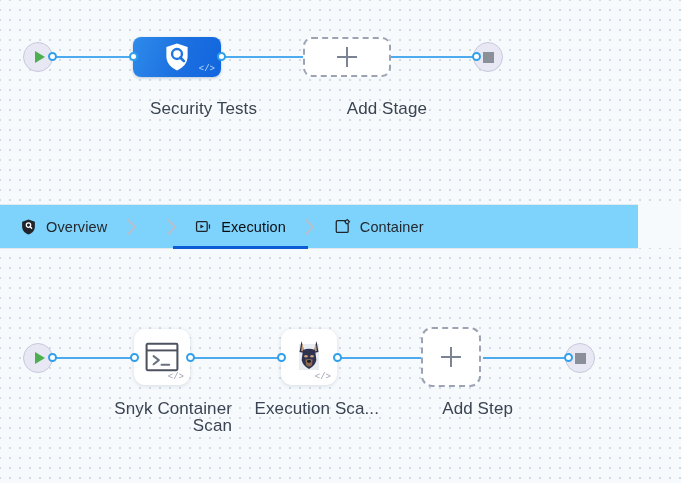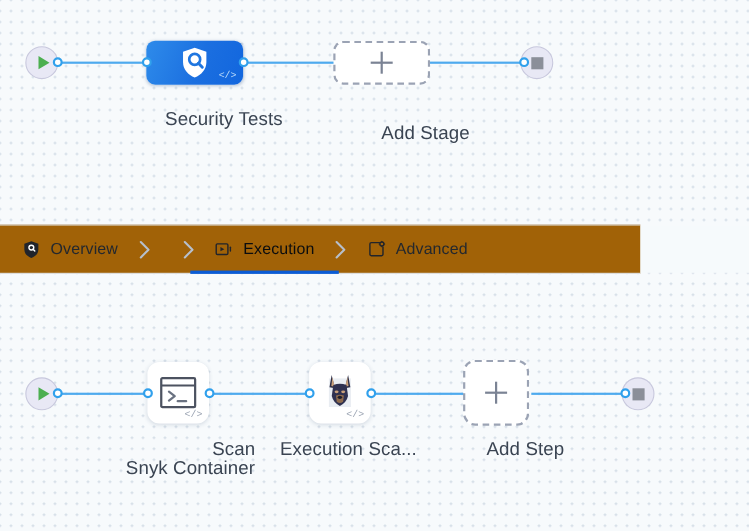--- a/index.html
+++ b/index.html
@@ -31,23 +31,23 @@
     overflow: hidden;
   }
   .canvas.top    { top: 0;   height: 205px; }
   .canvas.bottom { top: 248px; height: 235px; }
 
   
   .tabstrip {
     position: absolute;
     top: 204px;
     left: 0;
-    width: 582px;
+    width: 638px;
     height: 45px;
-    background: #a16207;
+    background: #7dd3fc;
     border-top: 1px solid #e4e9f0;
     border-bottom: 1px solid #e4e9f0;
     display: flex;
     align-items: center;
     padding-left: 16px;
     z-index: 5;
   }
   .tab {
     display: flex;
     align-items: center;
@@ -228,21 +228,21 @@
         </svg>
         <span class="code-badge">&lt;/&gt;</span>
       </div>
       <div class="port" style="left:129px; top:52px;"></div>
       <div class="port" style="left:217px; top:52px;"></div>
       <div class="caption" style="left:97px; top:100px; width:160px;">Security Tests</div>
 
       <div class="add-node add-stage" style="left:303px; top:37px;">
         <span class="plus"></span>
       </div>
-      <div class="caption" style="left:267px; top:112px; width:160px;">Add Stage</div>
+      <div class="caption" style="left:267px; top:100px; width:160px;">Add Stage</div>
 
       <div class="port" style="left:472px; top:52px;"></div>
       <div class="terminal" style="left:473px; top:42px;">
         <div class="stop-sq"></div>
       </div>
 
     </div>
   </div>
 
   <div class="tabstrip">
@@ -285,21 +285,21 @@
       </svg>
     </span>
 
     <div class="tab">
       <svg class="tab-icon" viewBox="0 0 24 24">
         <path d="M15.4 3.6 H5.0 C4.0 3.6 3.2 4.4 3.2 5.4 V18.6
                  C3.2 19.6 4.0 20.4 5.0 20.4 H18.2 C19.2 20.4 20 19.6 20 18.6 V9.4" fill="none" stroke="#21242b" stroke-width="1.8" stroke-linecap="round"></path>
         <circle cx="18.6" cy="5.4" r="2.6" fill="none" stroke="#21242b" stroke-width="1.7"></circle>
         <path d="M18.6 1.9 V2.9 M18.6 7.9 V8.9 M15.1 5.4 H16.1 M21.1 5.4 H22.1" stroke="#21242b" stroke-width="1.5" stroke-linecap="round"></path>
       </svg>
-      <span class="tab-label">Advanced</span>
+      <span class="tab-label">Container</span>
     </div>
 
   </div>
 
   <div class="canvas bottom">
     <div class="row">
 
       <div class="wire" style="top:109px; left:48px; width:86px;"></div>
       <div class="wire" style="top:109px; left:193px; width:88px;"></div>
       <div class="wire" style="top:109px; left:340px; width:82px;"></div>
@@ -315,22 +315,22 @@
           <rect x="1.4" y="1.4" width="27.2" height="23.2" rx="1" fill="#ffffff" stroke="#4c5260" stroke-width="1.8"></rect>
           <path d="M1.4 7.2 H28.6" stroke="#4c5260" stroke-width="1.7"></path>
           <path d="M7.6 12.2 L12.2 15.8 L7.6 19.4" fill="none" stroke="#6a7281" stroke-width="1.8" stroke-linecap="round" stroke-linejoin="round"></path>
           <path d="M14.6 19.8 H21.4" stroke="#6a7281" stroke-width="1.8" stroke-linecap="round"></path>
         </svg>
         <span class="code-badge">&lt;/&gt;</span>
       </div>
       <div class="port" style="left:130px; top:105px;"></div>
       <div class="port" style="left:186px; top:105px;"></div>
       <div class="caption" style="left:92px; top:152px; width:140px;">
+        <div>Snyk Container</div>
         <div>Scan</div>
-        <div>Snyk Container</div>
       </div>
 
       <div class="step-node" style="left:281px; top:81px;">
         <svg width="32" height="38" viewBox="0 0 32 38">
           <rect x="6" y="6" width="20" height="26" fill="#e9edf2"></rect>
 
           <path d="M8.5 3 L11.5 15 L6.5 14 Z" fill="#2e2f47"></path>
           <path d="M23.5 3 L20.5 15 L25.5 14 Z" fill="#2e2f47"></path>
           <path d="M9.2 5 L11.2 13.6 L8.2 13 Z" fill="#c9a07a"></path>
           <path d="M22.8 5 L20.8 13.6 L23.8 13 Z" fill="#c9a07a"></path>

